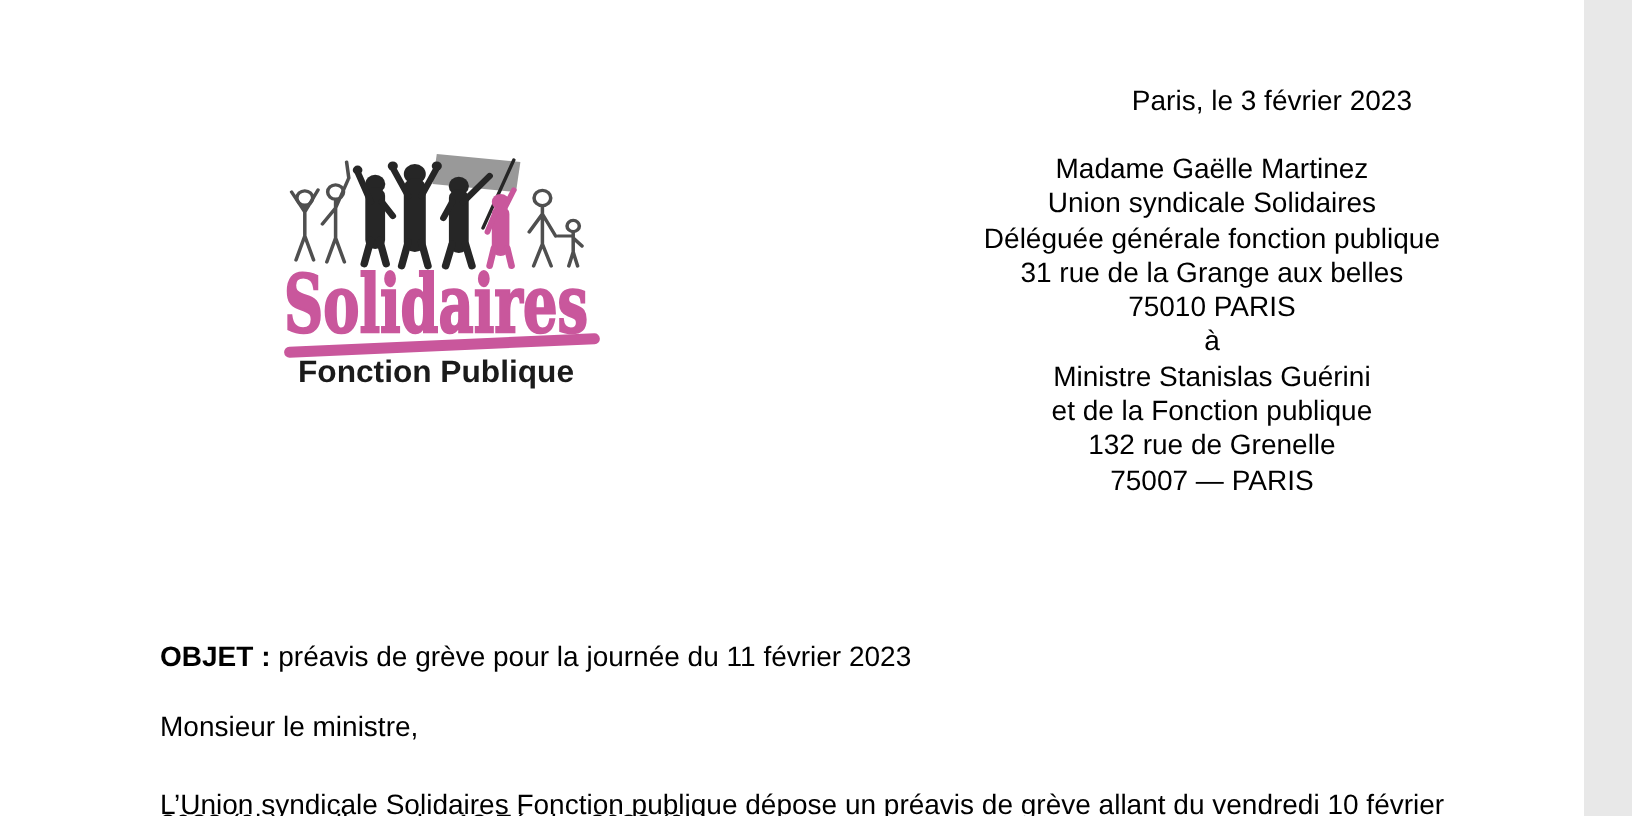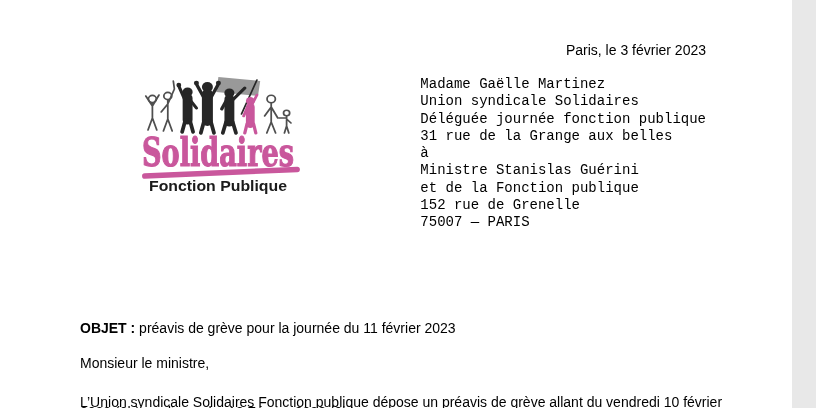--- a/index.html
+++ b/index.html
@@ -5,22 +5,22 @@
   html,body{margin:0;padding:0;background:#e8e8e8;}
   .page{
     position:relative;width:792px;height:408px;background:var(--page_bg,#fff);
     overflow:hidden;font-family:"Liberation Sans",sans-serif;color:var(--text,#000);
   }
   .date-line{
     position:absolute;top:42px;right:86px;font-size:14px;line-height:17px;
     text-align:right;white-space:nowrap;
   }
   .address-block{
-    position:absolute;top:76px;right:86px;font-size:14px;line-height:17.3px;
-    text-align:left;white-space:nowrap;font-family:Liberation Mono, monospace;
+    position:absolute;top:76px;right:72px;font-size:14px;line-height:17.3px;
+    text-align:center;white-space:nowrap;
   }
   .logo{position:absolute;left:137px;top:76px;width:170px;height:122px;text-decoration:underline;}
   .logo svg{display:block;}
   .out{fill:none;stroke:var(--silhouette_outline,#4f4f4f);stroke-width:1.6;stroke-linecap:round;stroke-linejoin:round;}
   .outhead{fill:#fff;stroke:var(--silhouette_outline,#4f4f4f);stroke-width:1.6;}
   .darkhead{fill:var(--silhouette_dark,#262626);}
   .darkbody{stroke:var(--silhouette_dark,#262626);stroke-width:9;stroke-linecap:round;fill:none;}
   .darkbody.wide{stroke-width:10;}
   .darkarm{stroke:var(--silhouette_dark,#262626);stroke-width:3;stroke-linecap:round;fill:none;}
   .darkleg{stroke:var(--silhouette_dark,#262626);stroke-width:3.4;stroke-linecap:round;fill:none;}
@@ -48,26 +48,27 @@
 </head>
 <body>
 
 <div class="page">
 
   <div class="date-line">Paris, le 3 février 2023</div>
 
   <div class="address-block">
     <div>Madame Gaëlle Martinez</div>
     <div>Union syndicale Solidaires</div>
-    <div>Déléguée journée fonction publique</div>
+    <div>Déléguée générale fonction publique</div>
     <div>31 rue de la Grange aux belles</div>
+    <div>75010 PARIS</div>
     <div>à</div>
     <div>Ministre Stanislas Guérini</div>
     <div>et de la Fonction publique</div>
-    <div>152 rue de Grenelle</div>
+    <div>132 rue de Grenelle</div>
     <div>75007 — PARIS</div>
   </div>
 
   <div class="logo">
     <svg width="170" height="122" viewBox="0 0 170 122" xmlns="http://www.w3.org/2000/svg">
 
       <g transform="scale(1.1 1)">
         <polygon class="flag" points="74,1 112,5 110,20 72,16"></polygon>
         <line class="pole" x1="109" y1="4" x2="95" y2="38"></line>
 

